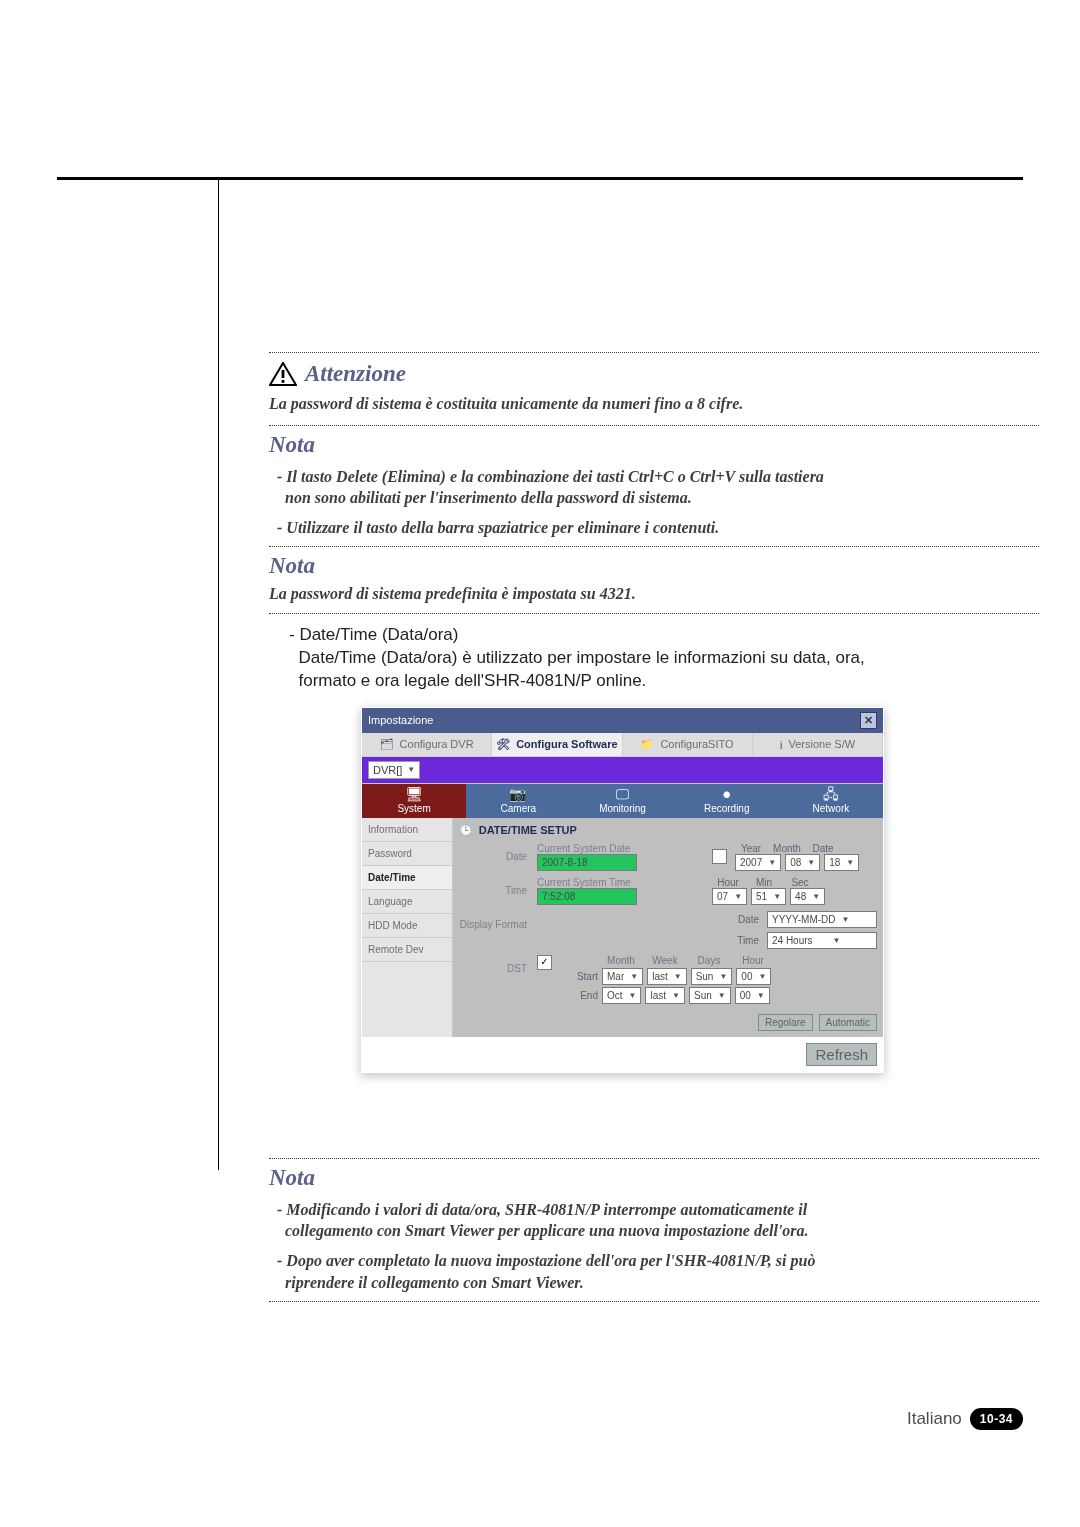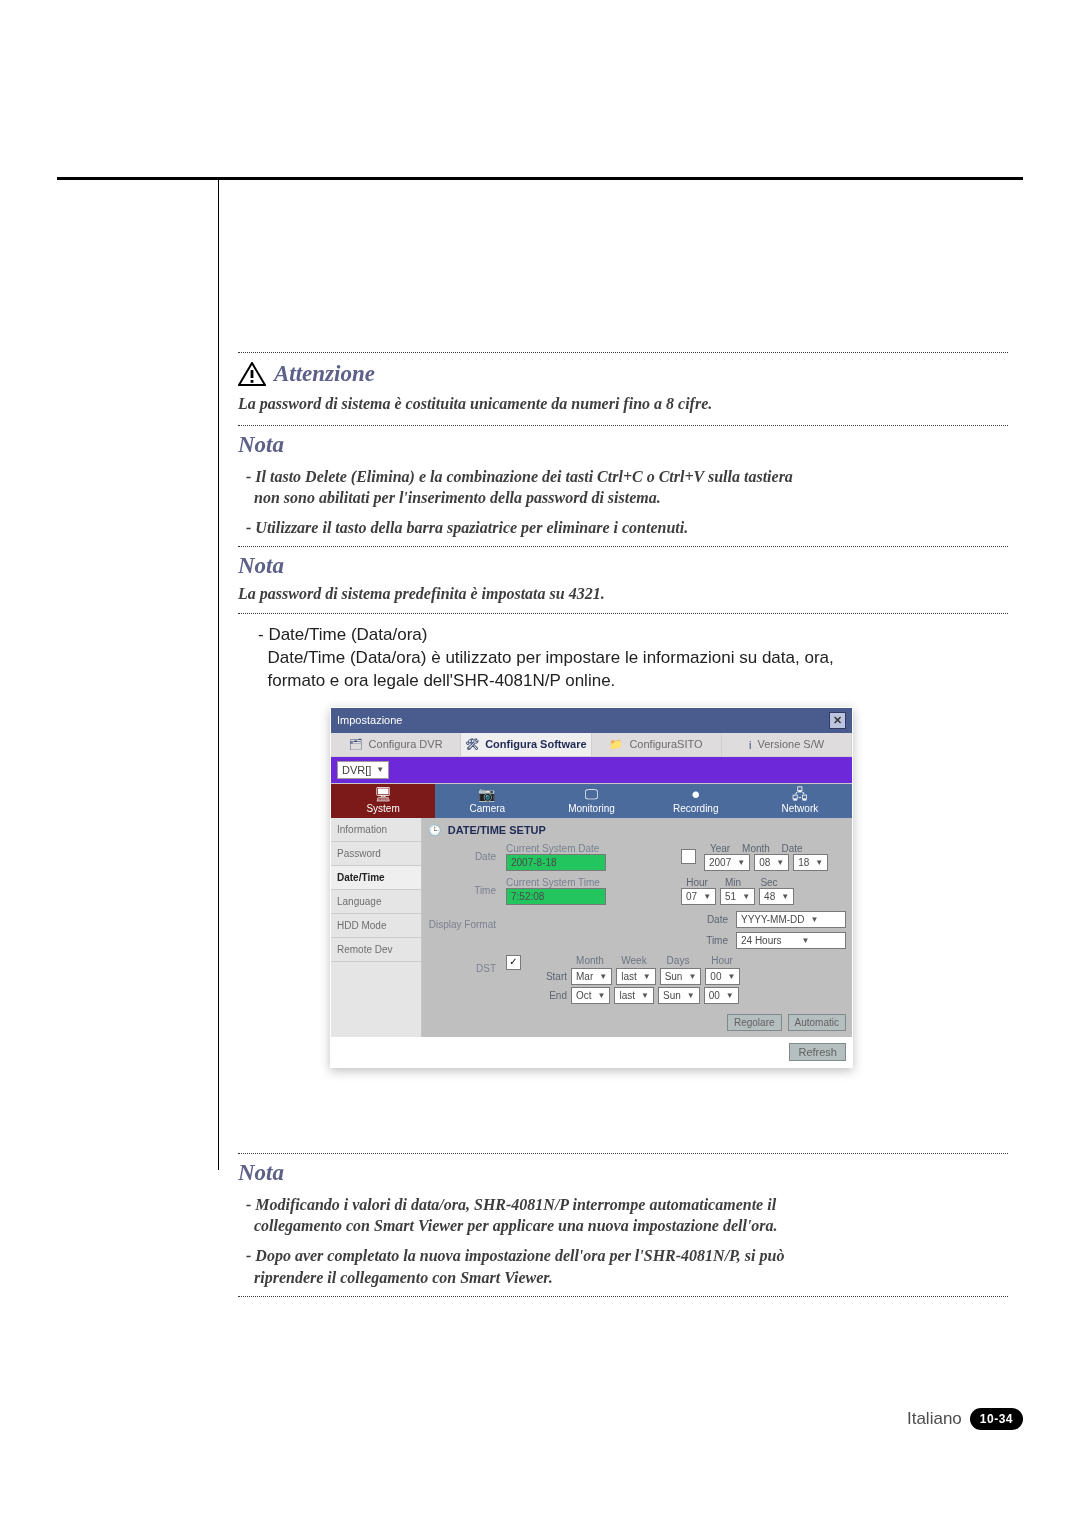--- a/index.html
+++ b/index.html
@@ -25,21 +25,21 @@
   }
   .side-rule{
     position:absolute;
     left:218px;
     top:177px;
     height:993px;
     border-left:1px solid #000;
   }
   .content{
     position:absolute;
-    left:238px;
+    left:269px;
     top:352px;
     width:770px;
   }
   .dots{
     border:none;
     border-top:1px dotted #3a3a3a;
     margin:0;
   }
   .attenzione-row,.nota-row{
     display:flex;
@@ -205,21 +205,21 @@
   .shot .tri .lbl{width:32px;text-align:center;}
   .shot .dd{border:1px solid #7a7a7a;background:#fff;color:#4a4a4a;height:15px;display:inline-flex;align-items:center;padding:0 4px;gap:6px;}
   .shot .dd .caret{font-size:8px;color:#555;}
   .shot .check{display:inline-flex;align-items:center;justify-content:center;width:13px;height:13px;border:1px solid #7a7a7a;background:#fff;margin-right:4px;color:#000;font-size:10px;line-height:1;}
   .shot .dst-labels{display:flex;gap:10px;color:#6d7482;}
   .shot .dst-labels span{width:34px;text-align:center;display:inline-block;}
   .shot .dst-row{display:flex;gap:4px;align-items:center;}
   .shot .btns{display:flex;justify-content:flex-end;gap:6px;margin-top:10px;}
   .shot .btns .btn{background:#b6bfbf;border:1px solid #7f8a8a;color:#626262;padding:2px 6px;font-family:Tahoma,Arial,sans-serif;font-size:10px;}
   .shot .refresh{display:flex;justify-content:flex-end;padding:6px;}
-  .shot .refresh .btn{background:#b6bfbf;border:1px solid #7f8a8a;color:#626262;padding:2px 8px;font-family:Tahoma,Arial,sans-serif;font-size:11px;}
+  .shot .refresh .btn{background:#b6bfbf;border:1px solid #7f8a8a;color:#626262;padding:2px 8px;font-family:Tahoma,Arial,sans-serif;font-size:15px;}
   .footer-page{
     position:absolute;
     right:57px;
     bottom:97px;
     display:flex;align-items:center;gap:8px;
     font-family:Arial,Helvetica,sans-serif;
   }
   .footer-page .lang{font-size:17px;color:#4d4d4d;}
   .footer-page .pill{
     display:inline-flex;align-items:center;justify-content:center;

